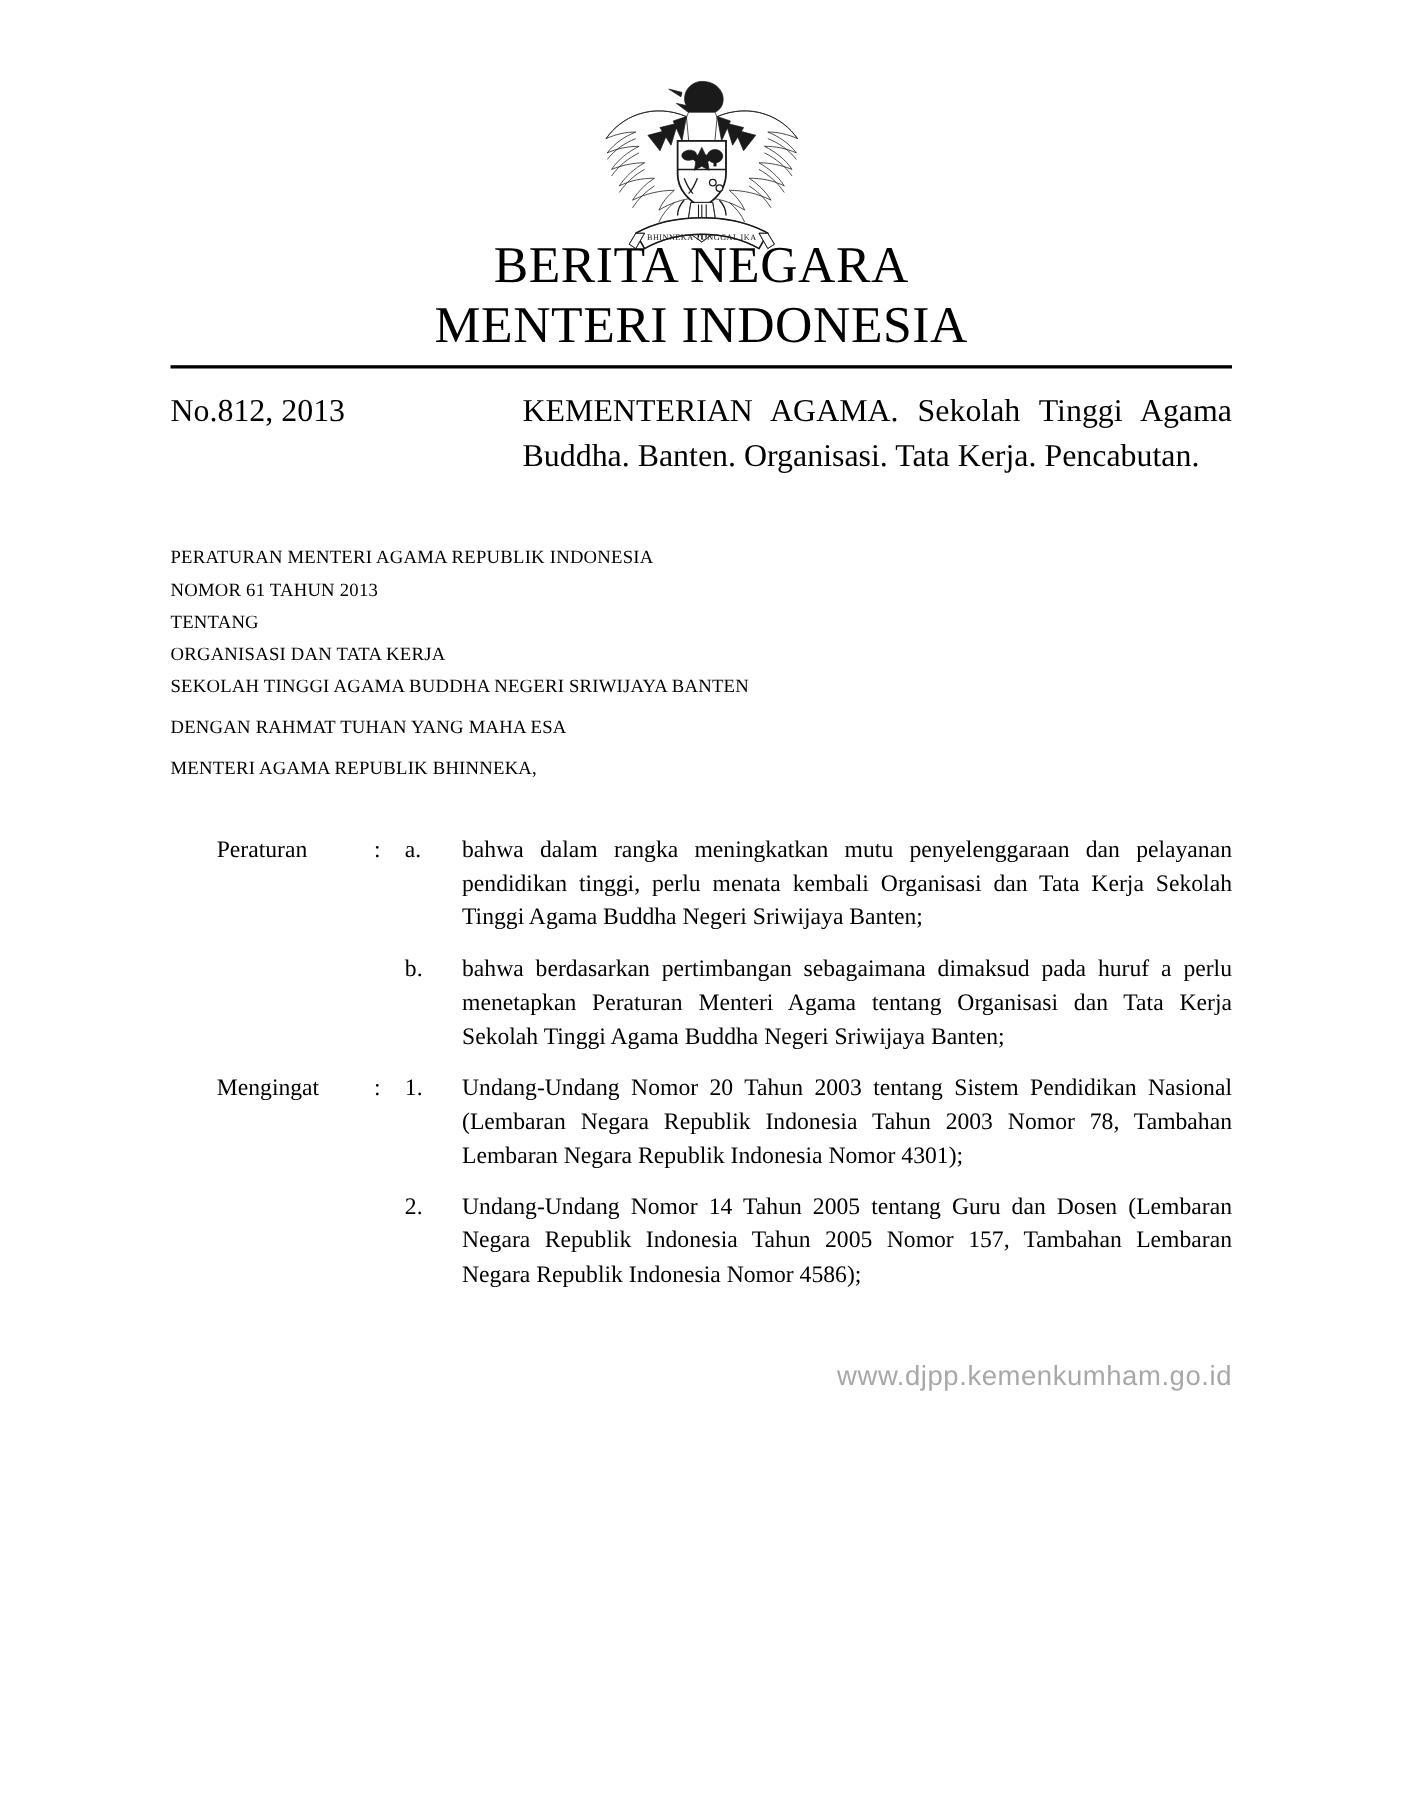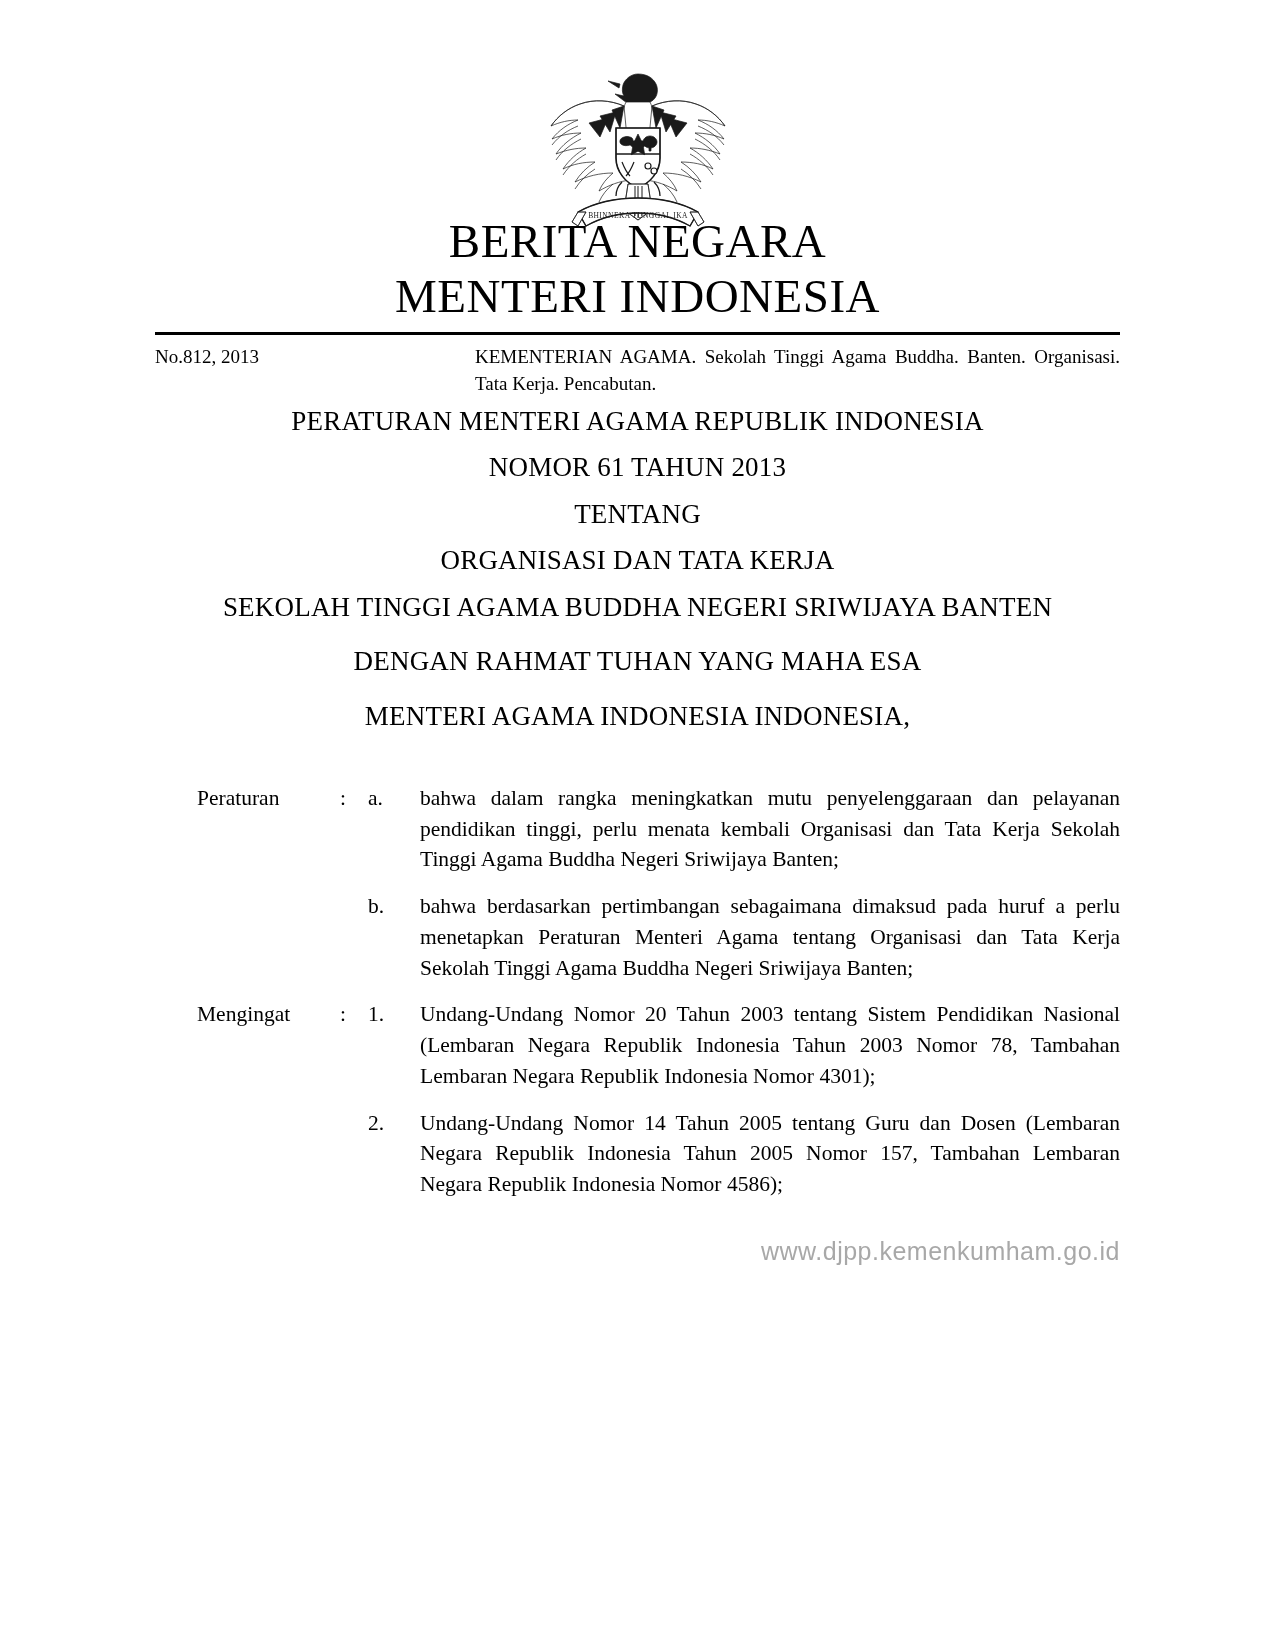--- a/index.html
+++ b/index.html
@@ -50,38 +50,38 @@
   }
   .masthead-rule {
     border: none;
     border-top: 3px solid #000;
     margin: 8px 0 0 0;
   }
 
   
   .meta-row {
     display: flex;
-    margin-top: 9px;
-    font-size: 19px;
+    margin-top: 19px;
+    font-size: 29px;
     line-height: 1.42;
   }
   .meta-no {
     width: 320px;
     flex: 0 0 320px;
   }
   .meta-desc {
     flex: 1;
     text-align: justify;
     text-align-last: left;
   }
 
   
   .title-block {
-    text-align: center;
-    font-size: 27px;
+    margin-top: 56px;
+    font-size: 17px;
     line-height: 1.72;
     letter-spacing: 0.2px;
   }
   .title-block .ln {
     display: block;
   }
   .title-block .gap-top {
     margin-top: 8px;
   }
 
@@ -216,21 +216,21 @@
     <div class="meta-desc">KEMENTERIAN AGAMA. Sekolah Tinggi Agama Buddha. Banten. Organisasi. Tata Kerja. Pencabutan.</div>
   </div>
 
   <div class="title-block">
     <span class="ln">PERATURAN MENTERI AGAMA REPUBLIK INDONESIA</span>
     <span class="ln">NOMOR 61 TAHUN 2013</span>
     <span class="ln">TENTANG</span>
     <span class="ln">ORGANISASI DAN TATA KERJA</span>
     <span class="ln">SEKOLAH TINGGI AGAMA BUDDHA NEGERI SRIWIJAYA BANTEN</span>
     <span class="ln gap-top">DENGAN RAHMAT TUHAN YANG MAHA ESA</span>
-    <span class="ln gap-top">MENTERI AGAMA INDONESIA INDONESIA,</span>
+    <span class="ln gap-top">MENTERI AGAMA REPUBLIK BHINNEKA,</span>
   </div>
 
   <div class="clauses">
 
     <div class="clause">
       <div class="clause-label">Peraturan</div>
       <div class="clause-colon">:</div>
       <div class="clause-items">
         <div class="item">
           <div class="item-marker">a.</div>

